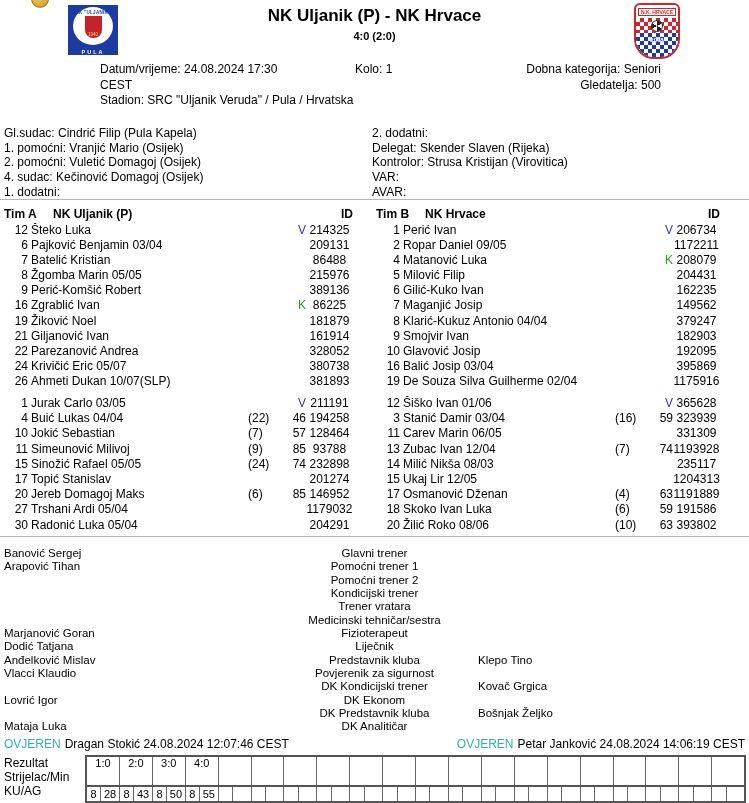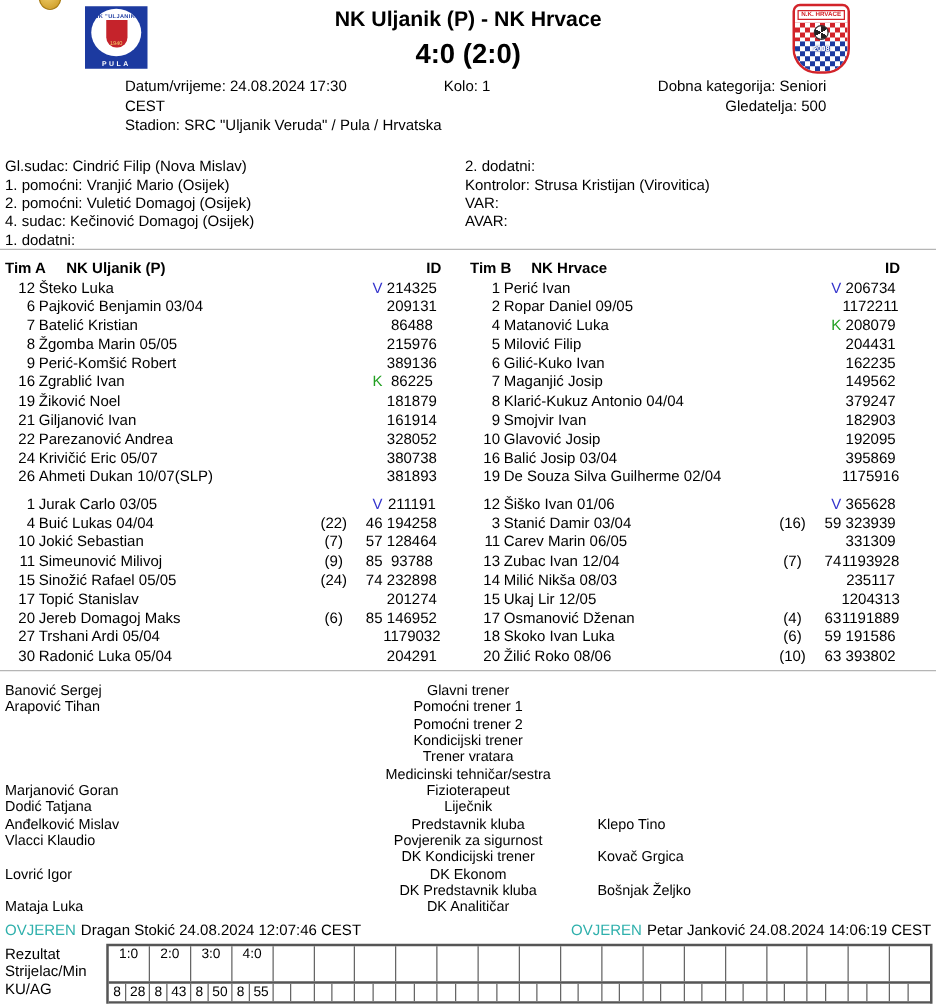--- a/index.html
+++ b/index.html
@@ -11,21 +11,21 @@
   
   .gold-dot{left:31px;top:-11px;width:18px;height:19px;border-radius:50%;
     background:radial-gradient(circle at 40% 35%,#f0cf6e,#c9951c);border:1px solid #a87b12}
   .home-logo{left:68px;top:5px;width:50px;height:50px;background:#1c3aa0}
   .hl-circle{position:absolute;top:2px;left:5px;width:40px;height:38px;border-radius:50%;background:#fff;text-align:center}
   .hl-top{font-size:4.5px;color:#1c3aa0;font-weight:bold;padding-top:3px;letter-spacing:.3px}
   .hl-crest{width:17px;height:22px;background:#c5232b;margin:1px auto 0;border-radius:0 0 8px 8px;
     display:flex;align-items:flex-end;justify-content:center;color:#f5d36a;font-size:4.5px;padding-bottom:1px}
   .hl-bottom{position:absolute;bottom:0;width:100%;text-align:center;color:#fff;font-size:5.5px;font-weight:bold;letter-spacing:2px}
   .title1{left:0;right:0;top:6px;text-align:center;font-size:17px;font-weight:bold}
-  .title2{left:0;right:0;top:30px;text-align:center;font-size:22px;font-weight:bold}
+  .title2{left:0;right:0;top:30px;text-align:center;font-size:11px;font-weight:bold}
   .away-logo{left:634px;top:3px;width:46px;height:56px;background:#fff;border:2px solid #d2232a;
     border-radius:6px 6px 20px 20px;overflow:hidden;display:flex;flex-direction:column;align-items:center}
   .al-top{font-size:5px;color:#d2232a;border:1px solid #d2232a;margin-top:3px;padding:0 2px;font-weight:bold;line-height:6px;text-align:center;background:#fff}
   .al-mid{width:100%;height:15px;margin-top:2px;background:repeating-conic-gradient(#d2232a 0% 25%,#fff 0% 50%);
     background-size:8px 8px;display:flex;align-items:center;justify-content:center}
   .ball{width:12px;height:12px;border-radius:50%;border:1px solid #333;
     background:conic-gradient(#222 0 60deg,#fff 0 120deg,#222 0 180deg,#fff 0 240deg,#222 0 300deg,#fff 0)}
   .al-bottom{flex:1;width:100%;background:repeating-conic-gradient(#1c3aa0 0% 25%,#fff 0% 50%);background-size:8px 8px;
     color:#fff;font-size:6px;font-weight:bold;text-align:center;line-height:15px;text-shadow:0 0 2px #1c3aa0}
 
@@ -49,21 +49,21 @@
   .teamB{left:372px;top:207px;width:348px}
   .subsA{left:0;top:396px;width:353px}
   .subsB{left:372px;top:396px;width:348px}
   .thead{display:flex;font-weight:bold;height:15.5px;line-height:15.5px}
   .tlabel{width:53px;padding-left:4px}
   .tname{flex:1}
   .tid{width:47px;text-align:right}
   .prow{display:flex;height:15.2px;line-height:15.2px}
   .pnum{width:28px;text-align:right}
   .pname{flex:1;margin-left:3px;white-space:nowrap;overflow:hidden}
-  .pc1{width:38px;text-align:center}
+  .pc1{width:38px;text-align:left}
   .pc2{width:20px;text-align:right}
   .pid{width:47px;text-align:center}
 
   
   .staff{left:0;top:547px;width:749px;font-size:11.5px}
   .srow{position:relative;height:13.35px;line-height:13.35px}
   .sleft{position:absolute;left:4px;white-space:nowrap}
   .scenter{position:absolute;left:0;right:0;text-align:center;white-space:nowrap}
   .sright{position:absolute;left:478px;white-space:nowrap}
 
@@ -112,28 +112,29 @@
   <div class="al-bottom">2008</div>
 </div>
 
 <div class="abs dt">Datum/vrijeme: 24.08.2024 17:30 CEST</div>
 <div class="abs kolo">Kolo: 1</div>
 <div class="abs cat">Dobna kategorija: Seniori</div>
 <div class="abs att">Gledatelja: 500</div>
 <div class="abs stadion">Stadion: SRC "Uljanik Veruda" / Pula / Hrvatska</div>
 
 <div class="abs off-left offlist" id="off-left">
-    <div>Gl.sudac: Cindrić Filip (Nova Mislav)</div>
+    <div>Gl.sudac: Cindrić Filip (Pula Kapela)</div>
     <div>1. pomoćni: Vranjić Mario (Osijek)</div>
     <div>2. pomoćni: Vuletić Domagoj (Osijek)</div>
     <div>4. sudac: Kečinović Domagoj (Osijek)</div>
     <div>1. dodatni:</div>
   </div>
 <div class="abs off-right offlist" id="off-right">
     <div>2. dodatni:</div>
+    <div>Delegat: Skender Slaven (Rijeka)</div>
     <div>Kontrolor: Strusa Kristijan (Virovitica)</div>
     <div>VAR:</div>
     <div>AVAR:</div>
   </div>
 
 <div class="abs divider div1"></div>
 
 <div class="abs teamA">
   <div class="thead">
     <span class="tlabel">Tim A</span>

